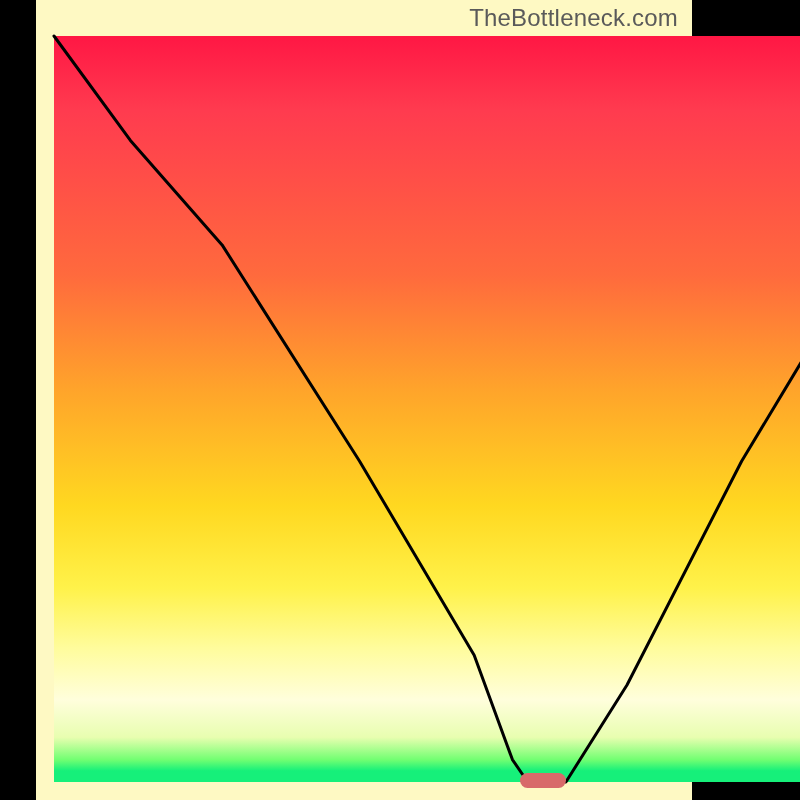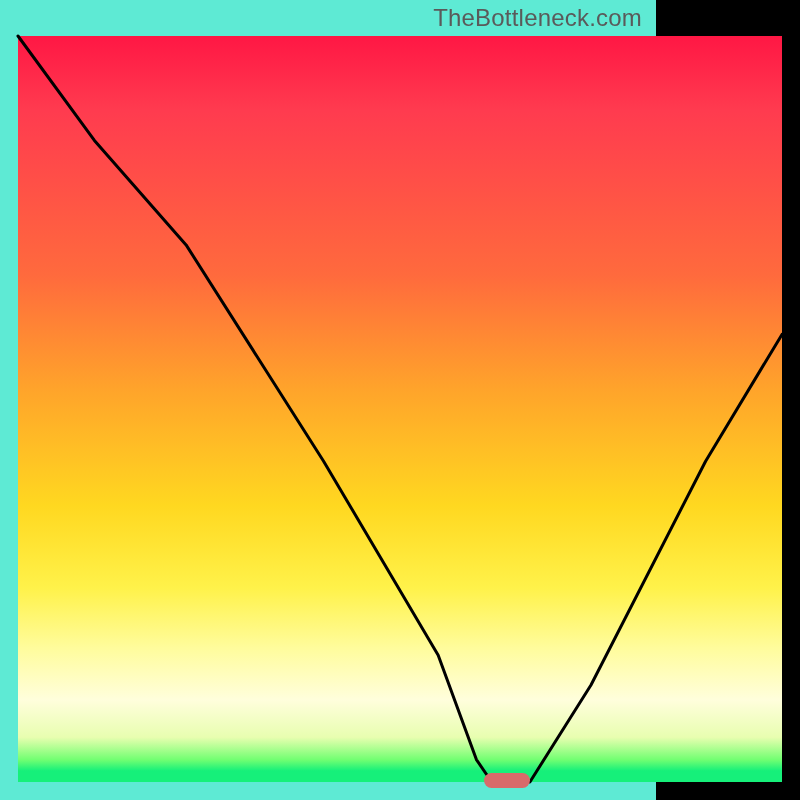--- a/index.html
+++ b/index.html
@@ -8,21 +8,22 @@
     width: 800px;
     height: 800px;
     background: #000;
     overflow: hidden;
     font-family: Arial, Helvetica, sans-serif;
   }
   .frame {
     position: relative;
     width: 656px;
     height: 800px;
-    background: #5eead4;
+    background: #fef9c3;
+    margin-left: 36px;
   }
   .watermark {
     position: absolute;
     top: 4px;
     right: 14px;
     font-size: 24px;
     font-weight: 500;
     color: #5a5a5a;
     letter-spacing: 0.2px;
     z-index: 10;

